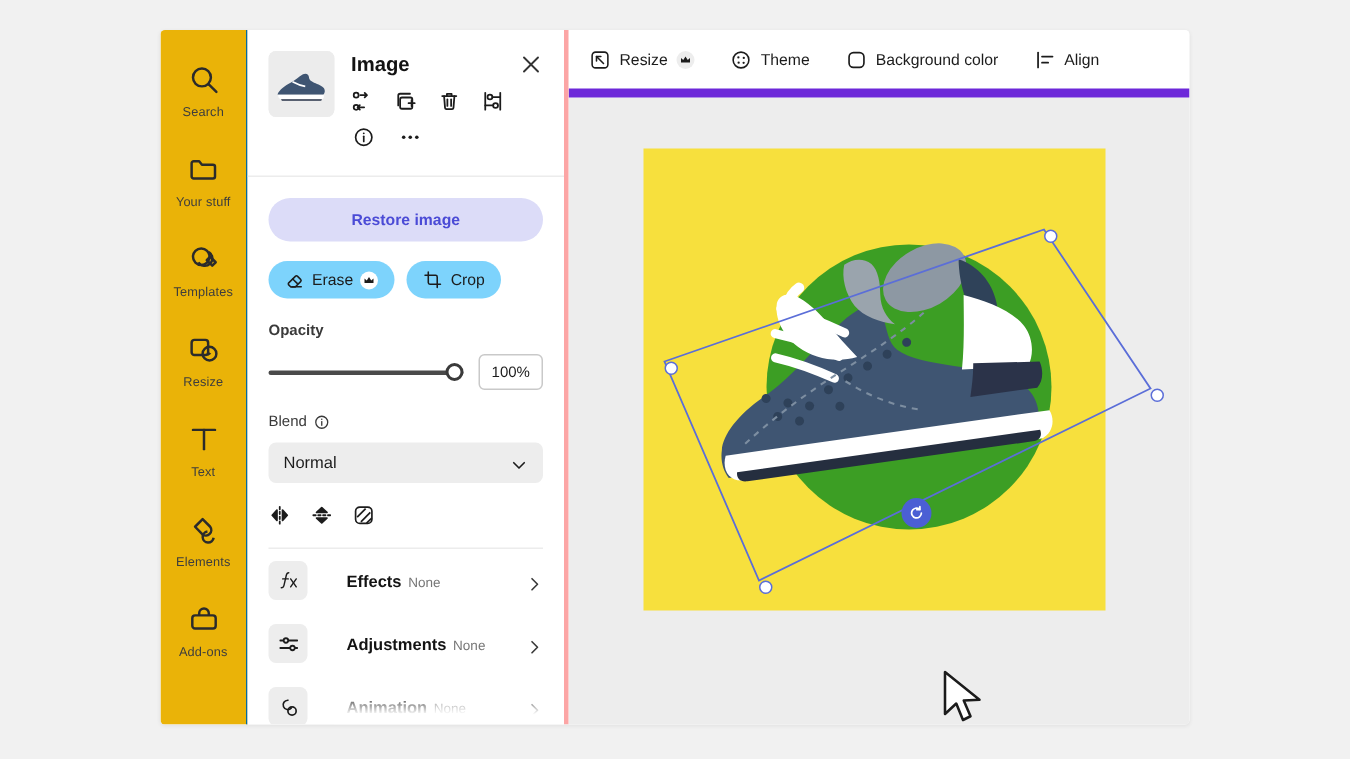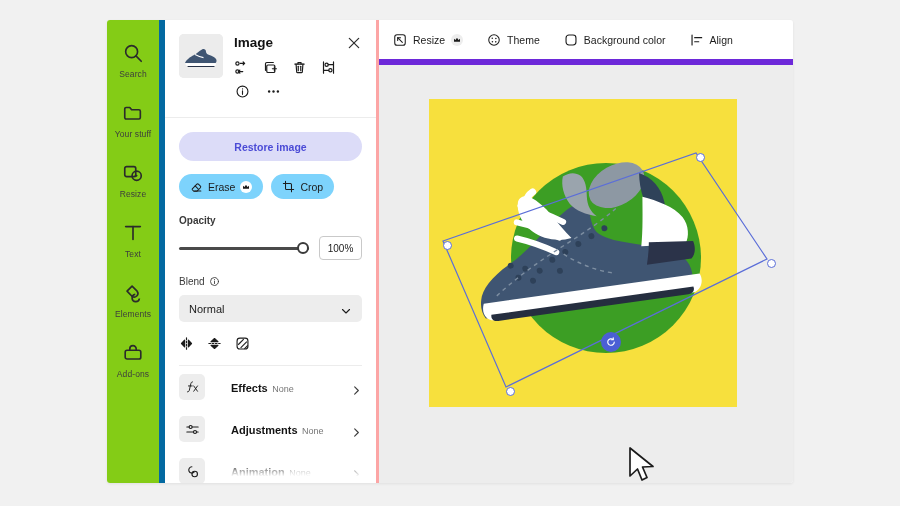--- a/index.html
+++ b/index.html
@@ -11,22 +11,22 @@
   }
   .app{
     position:absolute;left:107px;top:20px;width:686px;height:463px;
     background:#ffffff;border-radius:3px;overflow:hidden;
     box-shadow:0 1px 3px rgba(0,0,0,.07);
     display:flex;
   }
 
   
   .rail{
-    width:58px;flex:0 0 58px;background:#84cc16;
-    border-right:6px solid #0369a1;
+    width:58px;flex:0 0 58px;background:#eab308;
+    border-right:1px solid #0369a1;
     padding-top:22px;box-sizing:border-box;
   }
   .rail-item{
     display:flex;flex-direction:column;align-items:center;
     gap:5px;margin-bottom:23px;cursor:pointer;user-select:none;
   }
   .rail-item .ic{width:22px;height:22px;display:block;color:#2b2b2b;}
   .rail-item .lb{font-size:8.5px;color:#3d3d3d;letter-spacing:.1px;}
 
   
@@ -176,20 +176,30 @@
 
     <div class="rail-item">
       <span class="ic">
         <svg viewBox="0 0 24 24" fill="none" stroke="currentColor" stroke-width="1.8">
             <path d="M3 7.5a1.5 1.5 0 0 1 1.5-1.5h4l2 2.5h8A1.5 1.5 0 0 1 20 10v7a1.5 1.5 0 0 1-1.5 1.5h-14A1.5 1.5 0 0 1 3 17z" stroke-linejoin="round"></path>
           </svg>
       </span>
       <span class="lb">Your stuff</span>
     </div>
 
+    <div class="rail-item">
+      <span class="ic">
+        <svg viewBox="0 0 24 24" fill="none" stroke="currentColor" stroke-width="1.8">
+            <path d="M15.5 6.5a5.5 5.5 0 1 1-7.6 7.6"></path>
+            <circle cx="10" cy="10" r="6"></circle>
+            <path d="M14 12.5l2.5-2.5 4 4-2.5 2.5z" stroke-linejoin="round"></path>
+          </svg>
+      </span>
+      <span class="lb">Templates</span>
+    </div>
 
     <div class="rail-item">
       <span class="ic">
         <svg viewBox="0 0 24 24" fill="none" stroke="currentColor" stroke-width="1.8">
             <rect x="3" y="5" width="12" height="11" rx="2"></rect>
             <circle cx="16" cy="15" r="5"></circle>
             <path d="M14.7 13.2l2.6 1.8-2.6 1.8z" fill="currentColor" stroke="none"></path>
           </svg>
       </span>
       <span class="lb">Resize</span>

